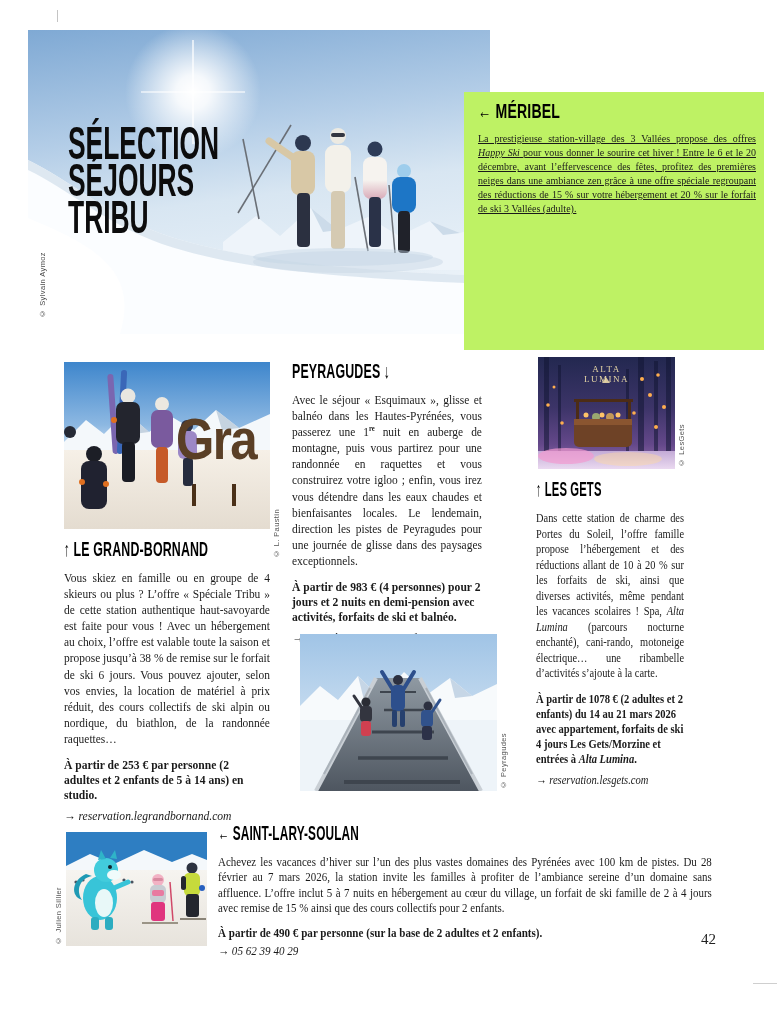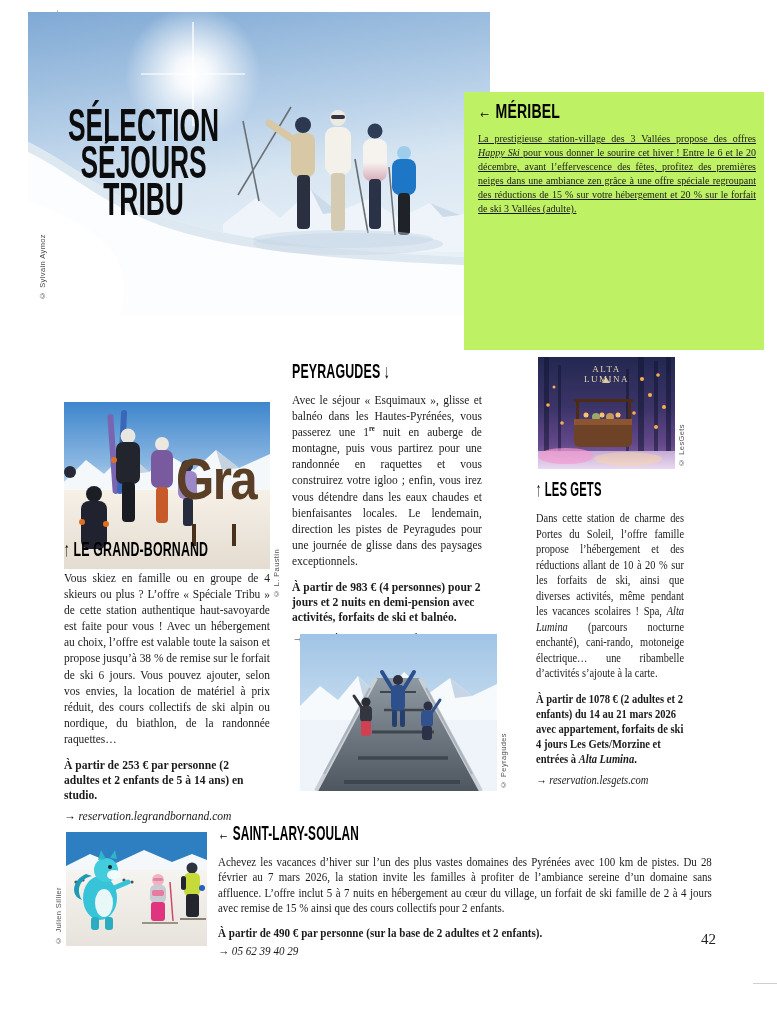--- a/index.html
+++ b/index.html
@@ -14,21 +14,21 @@
   
   .ph-group{position:absolute;}
   .ph-frame{position:relative;width:100%;height:100%;overflow:hidden;}
   .credit{position:absolute;writing-mode:vertical-rl;transform:rotate(180deg);
           font-family:"Liberation Sans",sans-serif;font-size:7.5px;color:#555;
           letter-spacing:.4px;white-space:nowrap;}
   .credit-right{right:-11px;bottom:2px;}
   .credit-left{left:-12px;bottom:2px;}
 
   
-  .hero{left:28px;top:12px;width:462px;height:304px;text-align:center;}
+  .hero{left:28px;top:30px;width:462px;height:304px;}
   .hero-title{position:absolute;left:40px;top:94px;color:#0c0c0d;
       font-family:"Liberation Sans",sans-serif;font-weight:900;font-size:33px;
       line-height:27px;letter-spacing:0;transform:scale(.8,1.38);transform-origin:0 0;
       white-space:nowrap;}
   .hero-credit{position:absolute;left:10px;bottom:16px;writing-mode:vertical-rl;
       transform:rotate(180deg);font-family:"Liberation Sans",sans-serif;font-size:7.5px;
       color:#4a4a4a;letter-spacing:.4px;}
   
   .panel-meribel{left:464px;top:92px;width:300px;height:258px;background:#bef264;
       padding:8px 0 0 14px;box-sizing:border-box;}
@@ -53,21 +53,21 @@
   .col-lg .body{line-height:15.5px;}
   .col-sl .body{line-height:15.4px;}
   .offer{font-weight:700;font-size:13.2px;line-height:15.2px;margin-top:10px;}
   .w218{width:218px;} .w205{width:205px;}
   .link{margin-top:5px;font-size:13.2px;}
   .l-text{font-style:italic;}
   .seg-i{font-style:italic;}
   sup{font-size:58%;vertical-align:super;line-height:0;font-weight:bold;}
 
   
-  .ph-gb{left:64px;top:362px;width:206px;height:198px;margin-top:40px;}
+  .ph-gb{left:64px;top:362px;width:206px;height:198px;}
   .ph-pey{left:300px;top:634px;width:197px;height:157px;}
   .ph-lg{left:538px;top:357px;width:137px;height:112px;}
   .ph-sl{left:66px;top:832px;width:141px;height:114px;}
 
   .gb-sign{position:absolute;left:112px;top:48px;font-family:"Liberation Sans",sans-serif;
       font-weight:700;font-size:58px;line-height:1;color:#5a3f26;letter-spacing:-2px;
       transform:scaleX(.85);transform-origin:0 0;}
   .lg-sign{position:absolute;left:50%;top:7px;transform:translateX(-50%);width:52px;
       text-align:center;font-family:"Liberation Serif",serif;font-size:9px;line-height:10px;
       letter-spacing:1.5px;color:#e6d6a6;}

